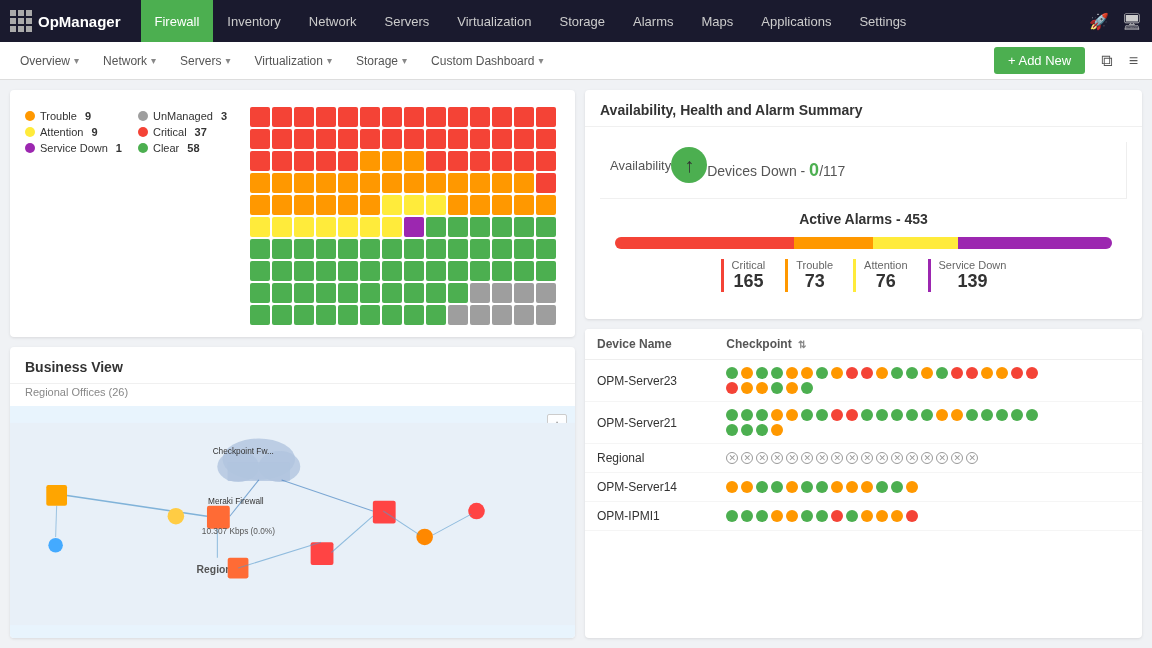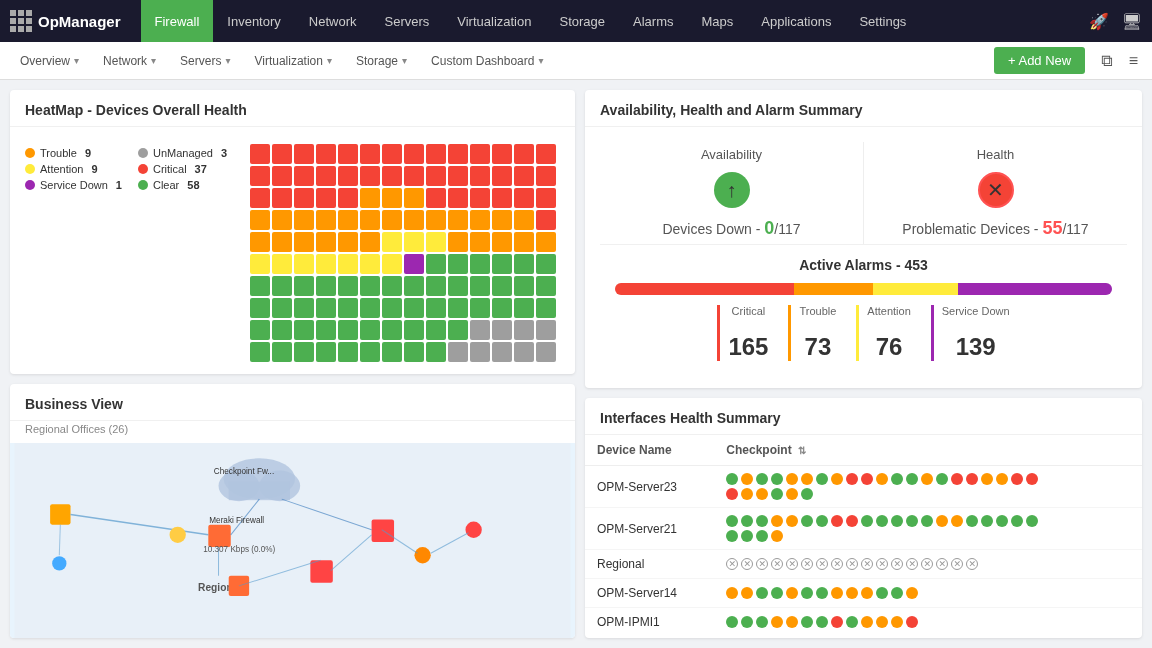--- a/index.html
+++ b/index.html
@@ -57,39 +57,39 @@
     .biz-controls { position: absolute; right: 8px; top: 8px; display: flex; flex-direction: column; gap: 3px; }
     .biz-ctrl { width: 20px; height: 20px; background: rgba(255,255,255,0.9); border: 1px solid #ccc; border-radius: 2px; display: flex; align-items: center; justify-content: center; font-size: 13px; cursor: pointer; color: #555; }
 
     
     .right-panel { flex: 1; display: flex; flex-direction: column; gap: 10px; }
 
     
     .avail-card { }
     .avail-body { padding: 15px; }
     .avail-sections { display: flex; gap: 0; }
-    .avail-section { flex: 1; display: flex; flex-direction: column; align-items: center; padding: 5px 10px; }
+    .avail-section { flex: 1; display: flex; flex-direction: row; align-items: center; padding: 5px 10px; }
     .avail-section:first-child { border-right: 1px solid #eee; }
     .avail-section-title { font-size: 13px; font-weight: 500; color: #555; margin-bottom: 10px; }
     .avail-icon { width: 36px; height: 36px; border-radius: 50%; display: flex; align-items: center; justify-content: center; font-size: 20px; margin-bottom: 10px; }
     .avail-icon.up { background: #4caf50; }
     .avail-icon.trouble { background: #ff5252; border: 2px solid #ff5252; }
     .avail-stat { font-size: 14px; color: #555; }
     .avail-stat strong { color: #4caf50; font-size: 18px; font-weight: bold; }
     .avail-stat.trouble-stat strong { color: #ff5252; }
 
     
     .alarms-section { padding: 12px 15px; border-top: 1px solid #f0f0f0; }
     .alarms-title { font-size: 14px; font-weight: 600; text-align: center; margin-bottom: 10px; }
     .alarm-bar-wrap { height: 12px; background: #eee; border-radius: 6px; overflow: hidden; display: flex; }
     .alarm-segment { height: 100%; }
     .alarm-labels { display: flex; gap: 20px; margin-top: 10px; justify-content: center; }
     .alarm-label-item { display: flex; flex-direction: column; align-items: center; border-left: 3px solid; padding-left: 8px; }
     .alarm-label-name { font-size: 11px; color: #666; }
-    .alarm-label-num { font-size: 24px; font-weight: bold; color: #333; margin-top: 16px; }
+    .alarm-label-num { font-size: 18px; font-weight: bold; color: #333; }
 
     
     .iface-card { flex: 1; overflow: hidden; }
     .iface-body { overflow-y: auto; height: calc(100% - 40px); }
     .iface-table { width: 100%; border-collapse: collapse; }
     .iface-table th { padding: 8px 12px; text-align: left; font-size: 12px; font-weight: 600; color: #555; border-bottom: 1px solid #eee; background: #fff; }
     .iface-table td { padding: 7px 12px; border-bottom: 1px solid #f5f5f5; font-size: 12px; }
     .iface-dots { display: flex; flex-wrap: wrap; gap: 3px; max-width: 320px; }
     .iface-dot { width: 12px; height: 12px; border-radius: 50%; }
     .iface-dot.x-mark { background: #fff; border: 1.5px solid #999; position: relative; display: flex; align-items: center; justify-content: center; font-size: 9px; color: #999; }
@@ -163,21 +163,20 @@
     <span class="sub-icon">⧉</span>
     <span class="sub-icon">≡</span>
   </div>
 </div>
 
 <div class="main">
 
   <div class="left-panel">
 
     <div class="card" style="flex: 0 0 auto;">
-      <div class="card-title">HeatMap - Devices Overall Health</div>
       <div class="heatmap-content">
         <div class="donut-wrap">
           <div class="legend">
             <div class="legend-item">
               <div class="legend-dot" style="background:#ff9800"></div>
               <span>Trouble</span>
               <strong style="margin-left:3px">9</strong>
             </div>
             <div class="legend-item">
               <div class="legend-dot" style="background:#9e9e9e"></div>
@@ -406,27 +405,20 @@
 
     <div class="card avail-card">
       <div class="card-title">Availability, Health and Alarm Summary</div>
       <div class="avail-body">
         <div class="avail-sections">
           <div class="avail-section">
             <div class="avail-section-title">Availability</div>
             <div class="avail-icon up">↑</div>
             <div class="avail-stat">
               <span>Devices Down - </span><strong>0</strong><span>/117</span>
-            </div>
-          </div>
-          <div class="avail-section">
-            <div class="avail-section-title">Health</div>
-            <div class="avail-icon trouble" style="background:#f44336;">✕</div>
-            <div class="avail-stat trouble-stat">
-              <span>Problematic Devices - </span><strong>55</strong><span>/117</span>
             </div>
           </div>
         </div>
         <div class="alarms-section">
           <div class="alarms-title">
             <span>Active Alarms - </span><strong>453</strong>
           </div>
           <div class="alarm-bar-wrap">
             <div class="alarm-segment" style="width:36%;background:#f44336;"></div>
             <div class="alarm-segment" style="width:16%;background:#ff9800;"></div>
@@ -449,21 +441,20 @@
             <div class="alarm-label-item" style="border-color:#9c27b0;">
               <span class="alarm-label-name">Service Down</span>
               <span class="alarm-label-num">139</span>
             </div>
           </div>
         </div>
       </div>
     </div>
 
     <div class="card iface-card">
-      <div class="card-title">Interfaces Health Summary</div>
       <div class="iface-body">
         <table class="iface-table">
           <thead>
             <tr>
               <th>Device Name</th>
               <th>
                 <span>Checkpoint</span>
                 <span class="sort-icon">⇅</span>
               </th>
             </tr>

